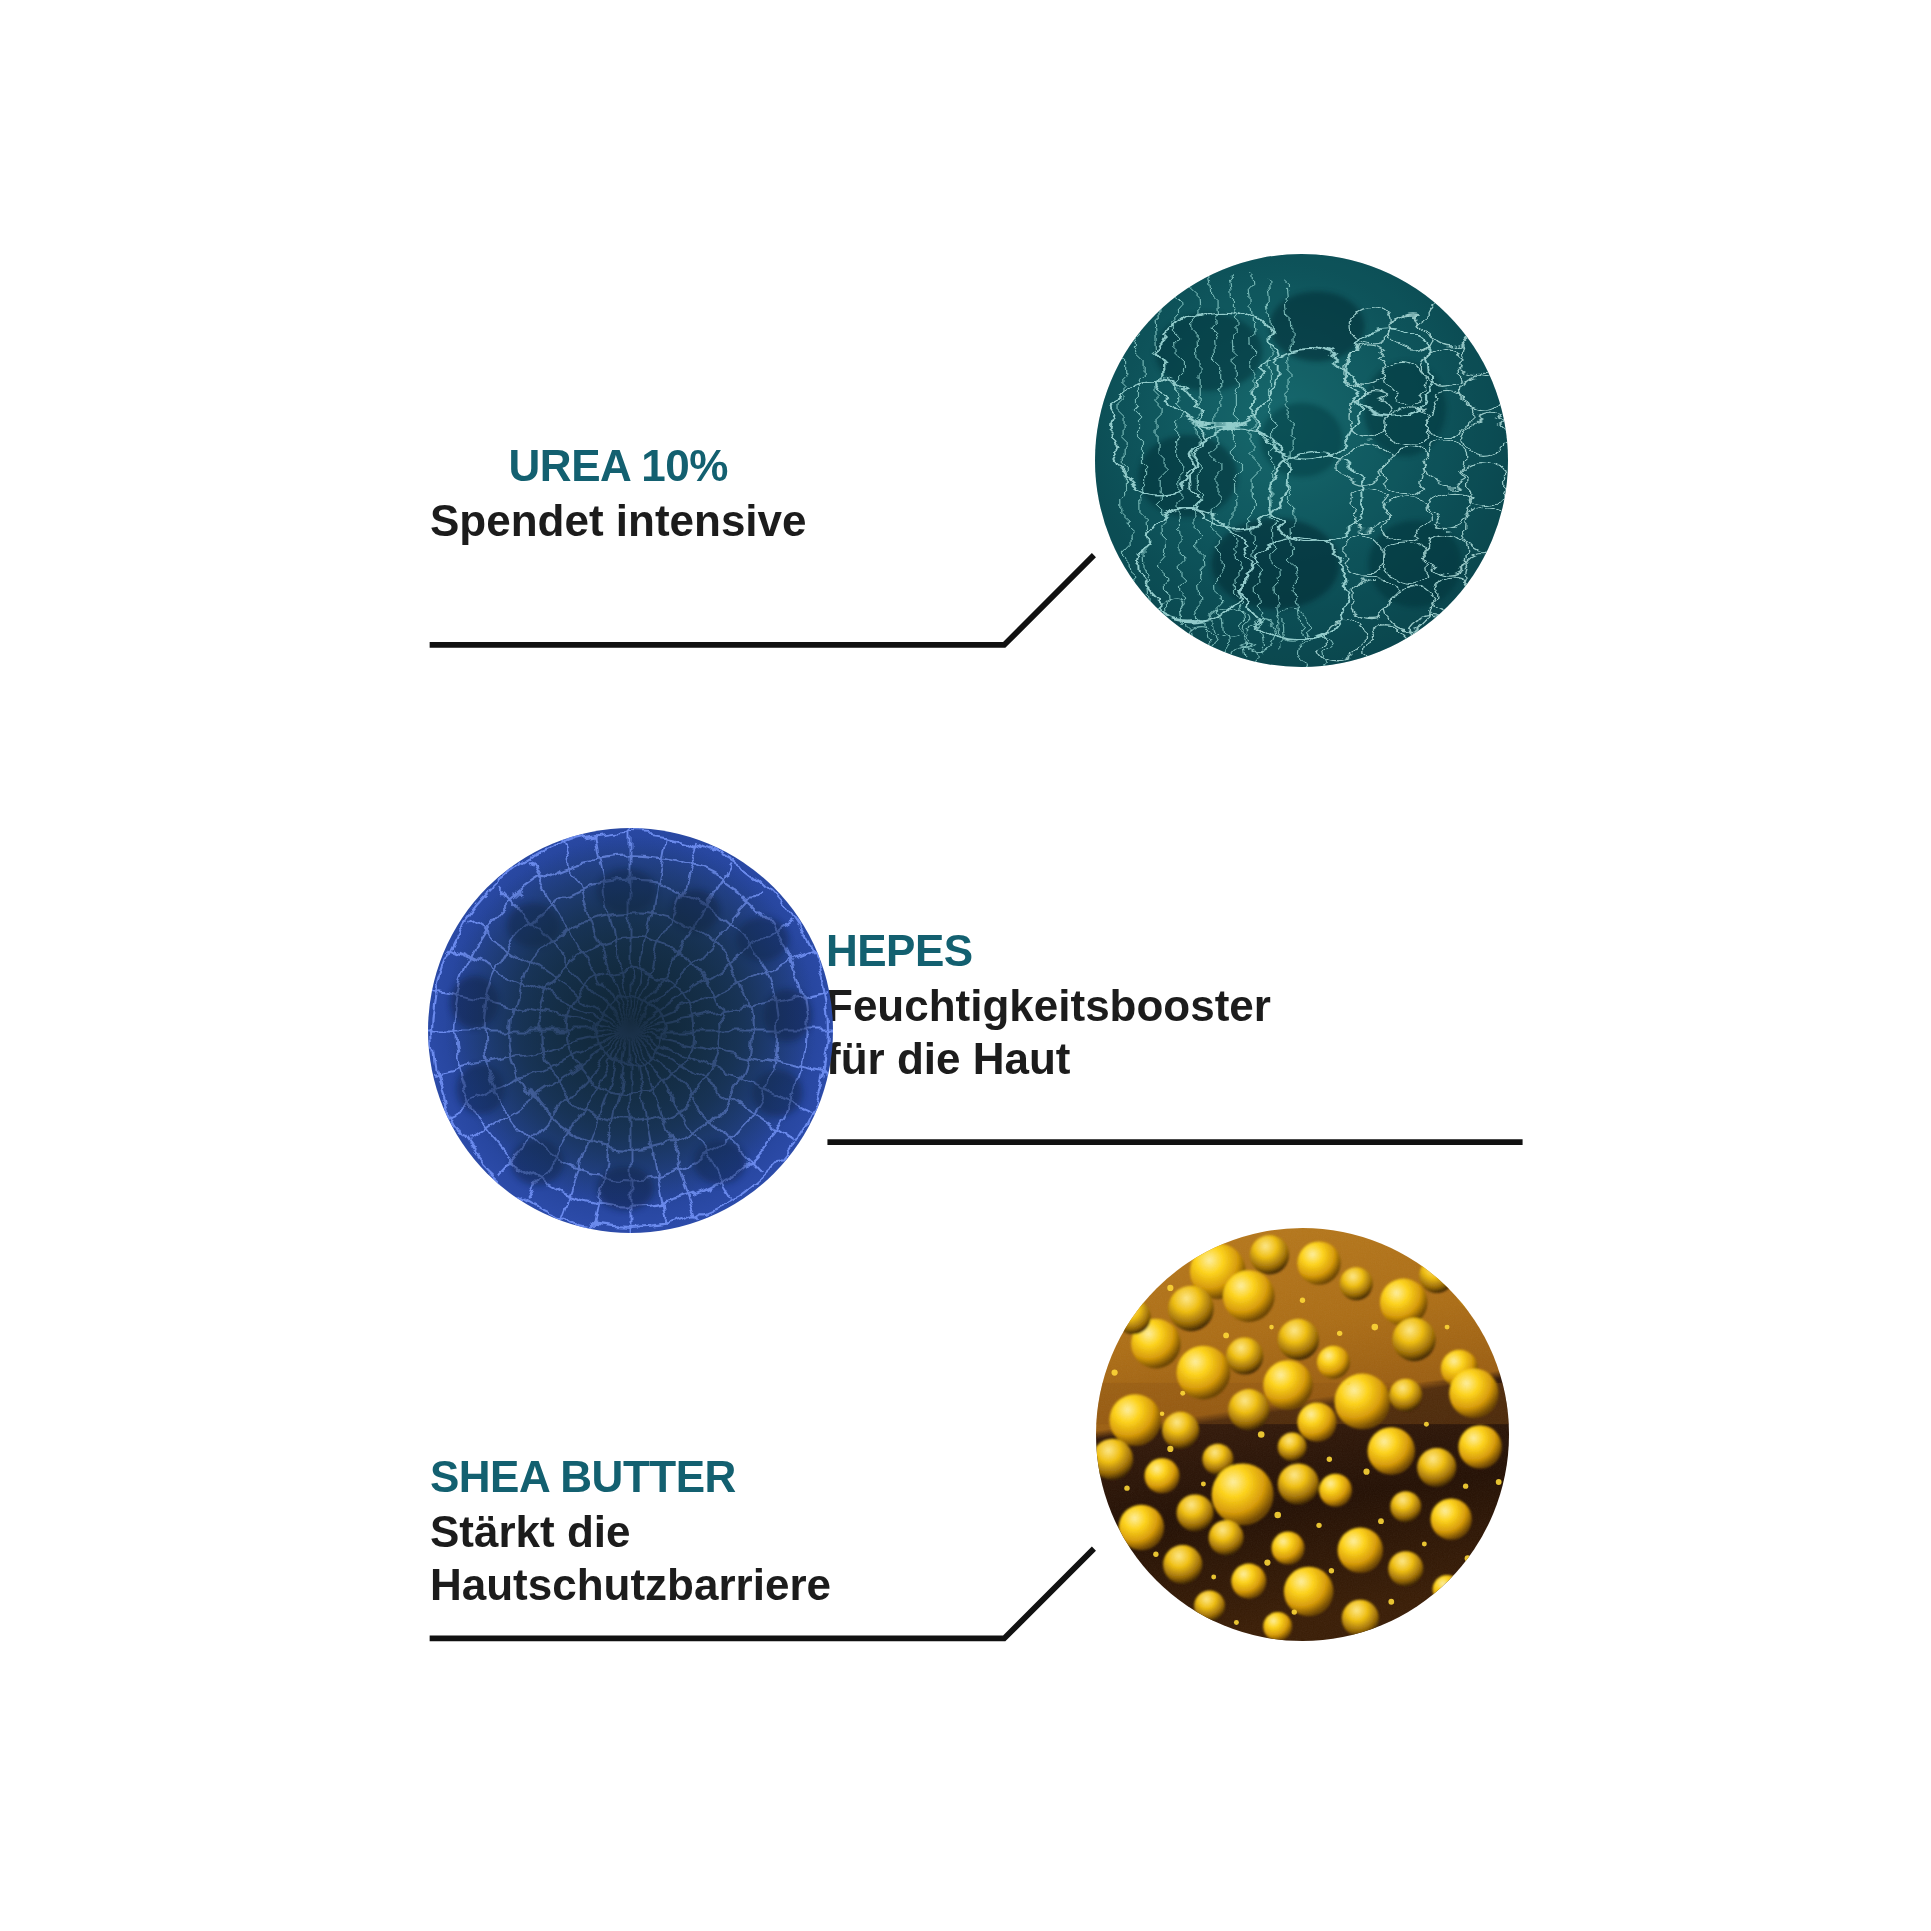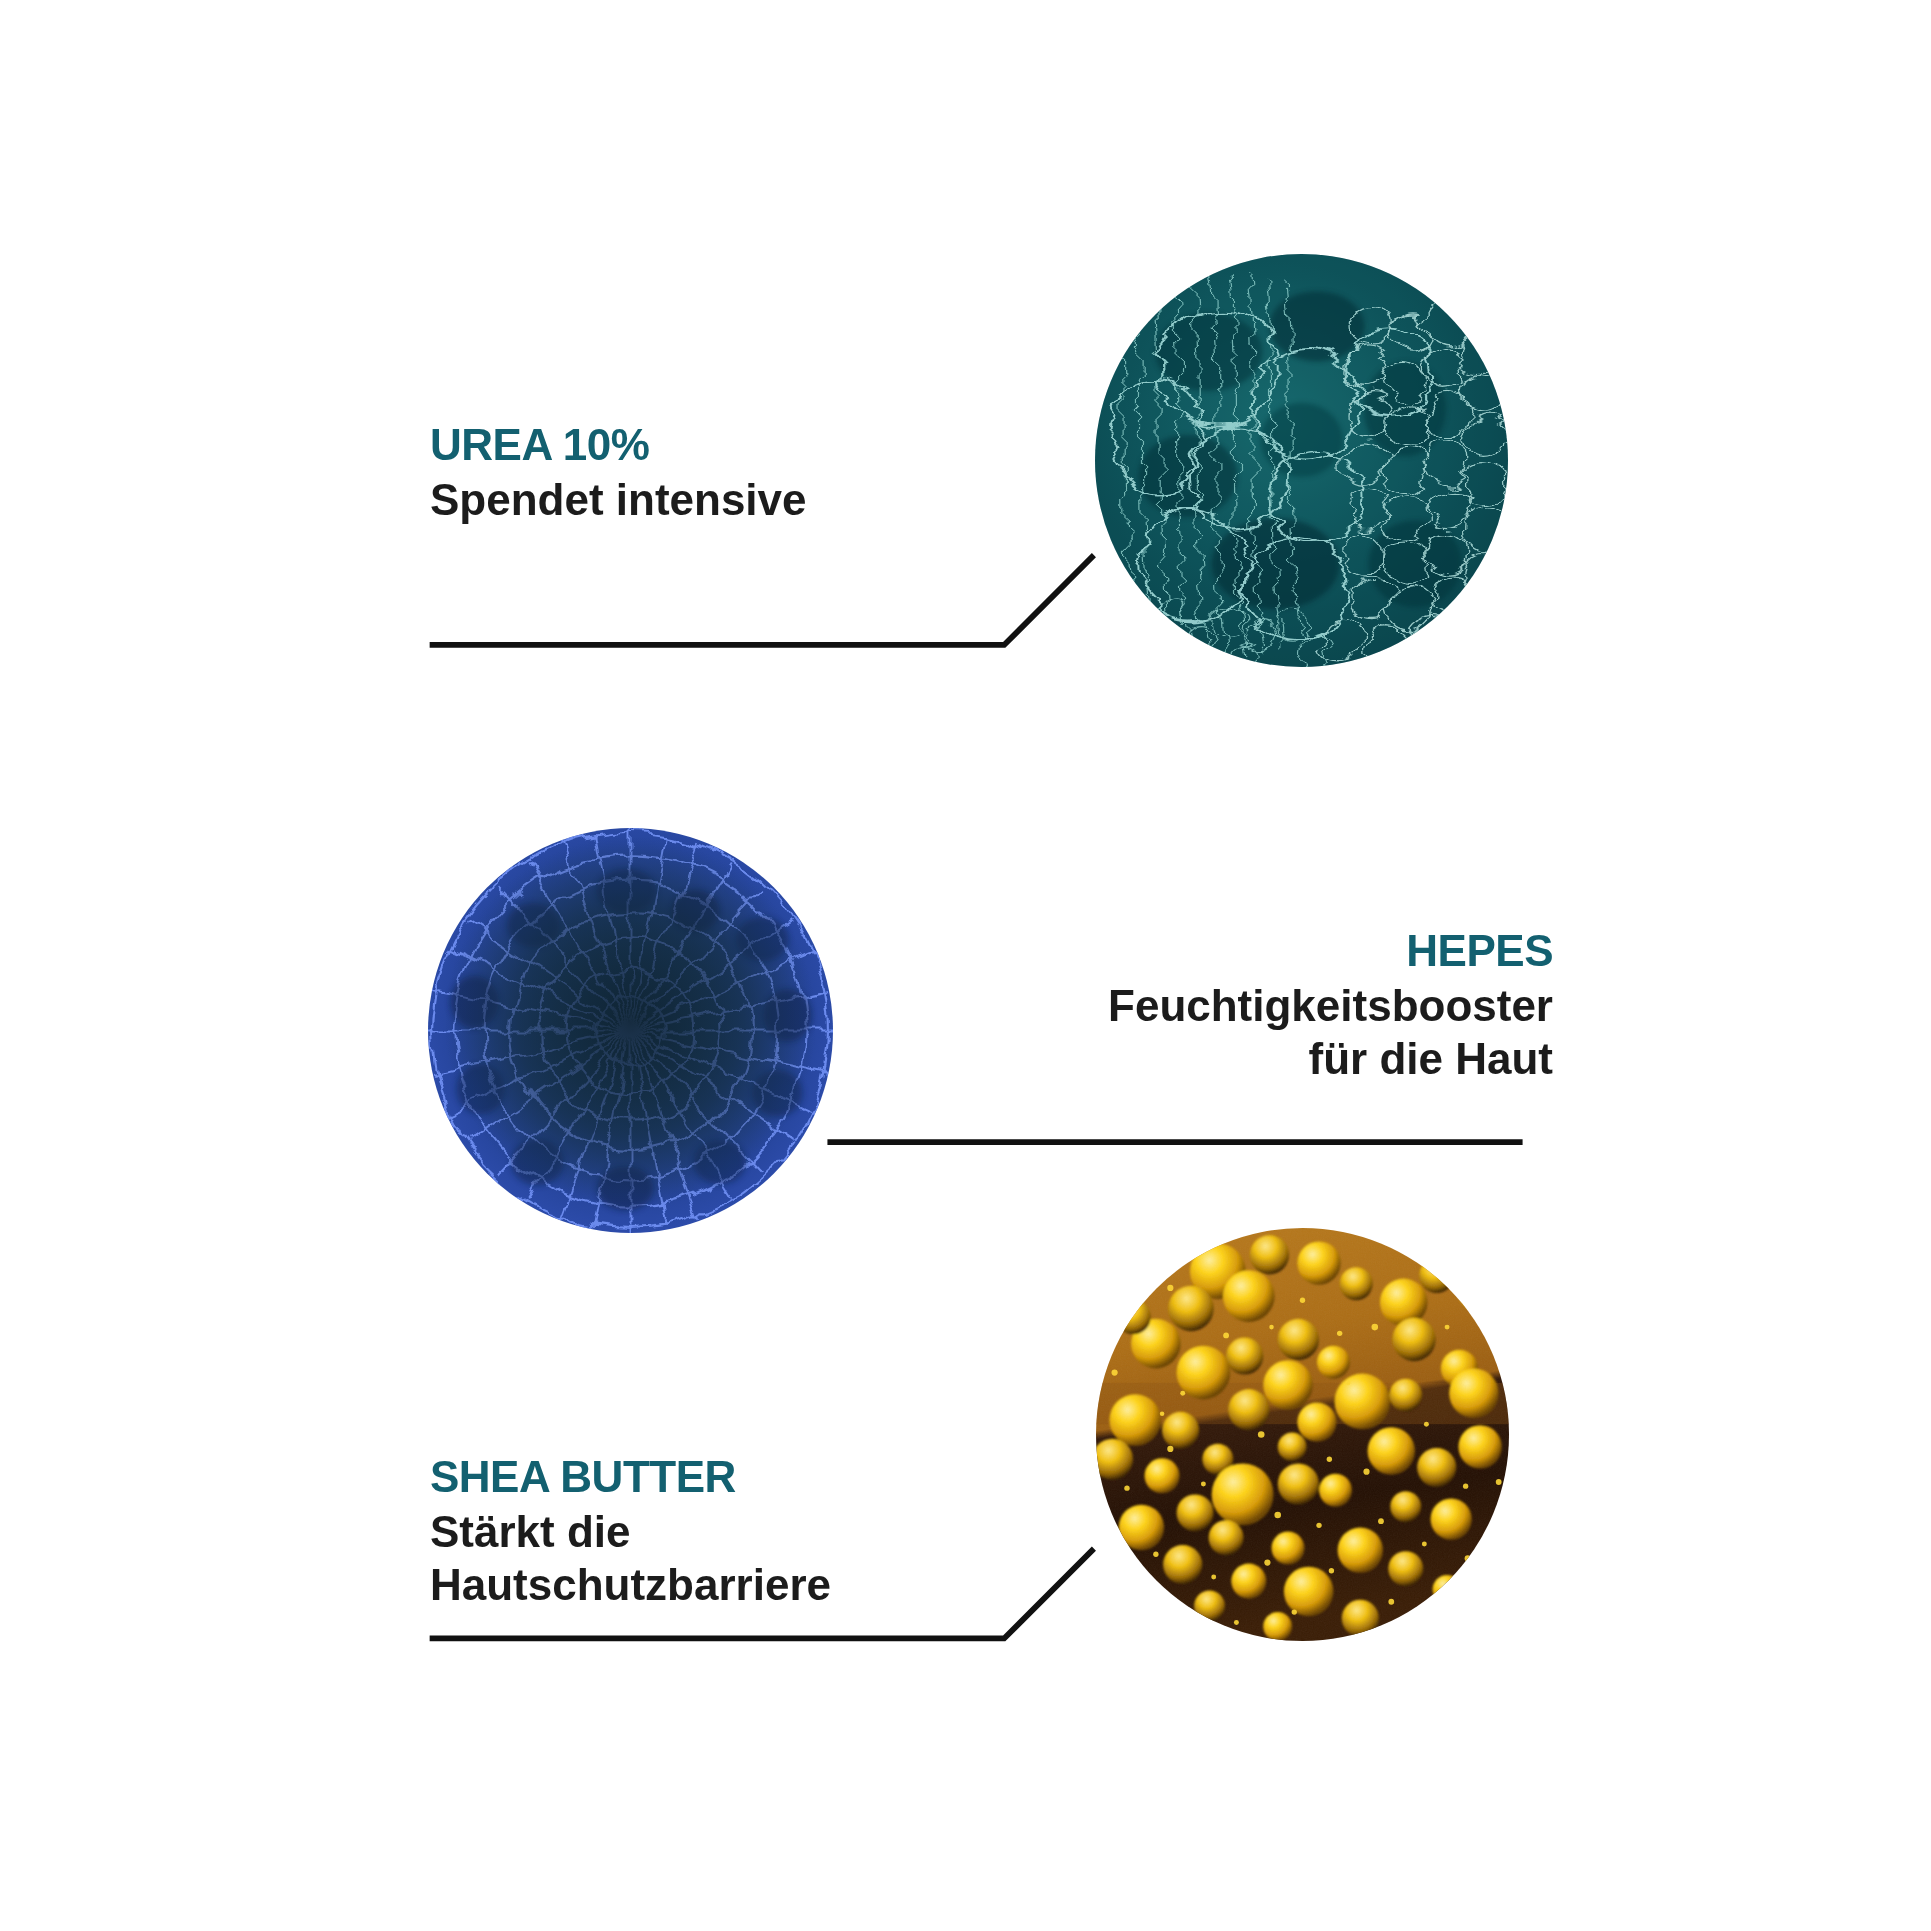--- a/index.html
+++ b/index.html
@@ -39,22 +39,22 @@
   }
   .ingredient-desc {
     font-size: 44px;
     font-weight: 700;
     line-height: 1.22;
     margin: 0;
     color: #1c1c1c;
   }
   .ingredient-desc span { display: block; white-space: nowrap; }
 
-  #block-urea       { left: 430px;  top: 423px;  text-align: left; }
-  #block-hepes      { left: 858px;  top: 929px;  width: 695px; text-align: right; }
+  #block-urea       { left: 430px;  top: 444px;  text-align: center; }
+  #block-hepes      { left: 826px;  top: 929px;  width: 695px; }
   #block-shea       { left: 430px;  top: 1455px; text-align: left; }
 
   
   .leader-svg {
     position: absolute;
     left: 0; top: 0;
     width: 1931px;
     height: 1931px;
     pointer-events: none;
   }

